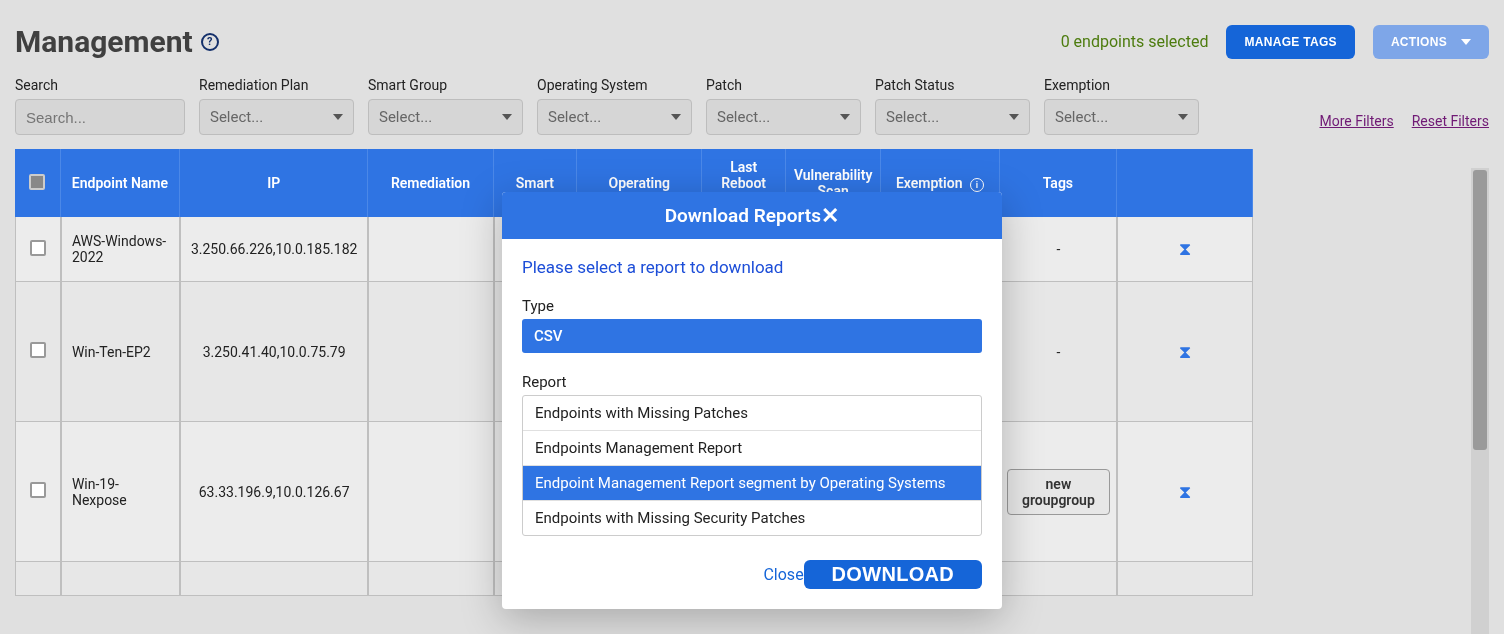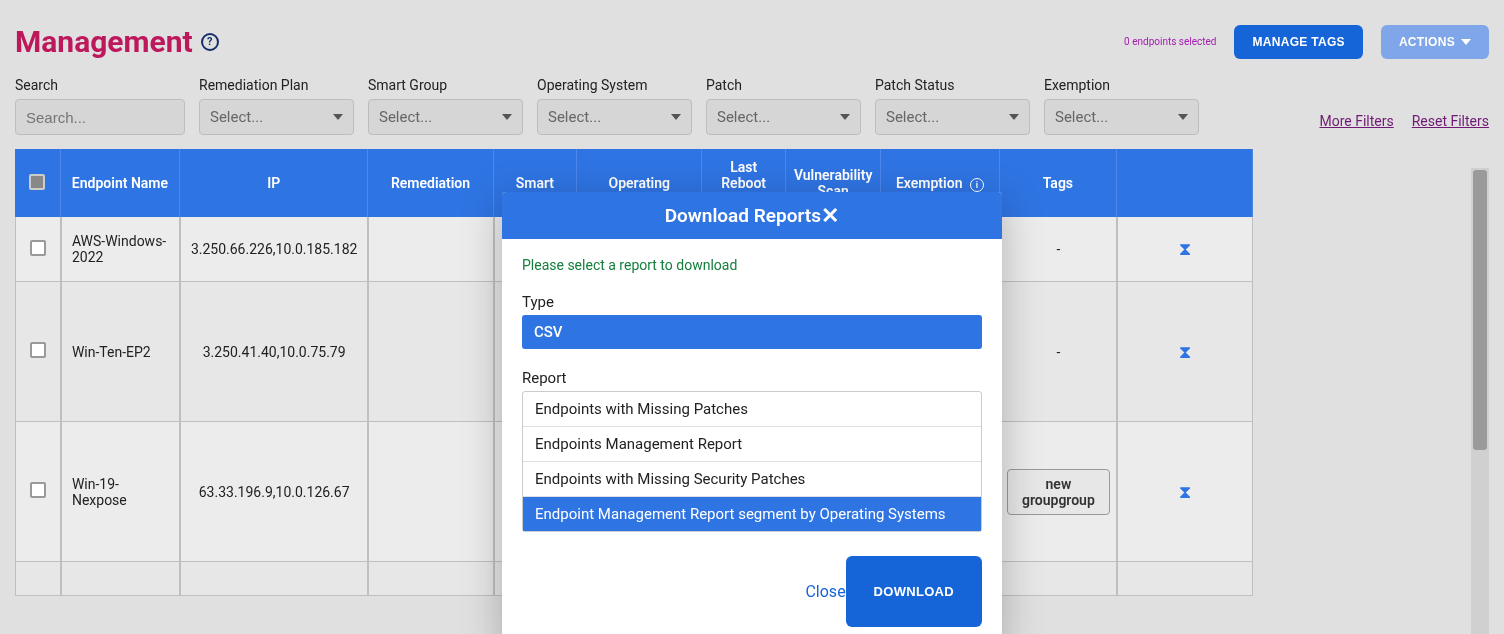--- a/index.html
+++ b/index.html
@@ -18,37 +18,37 @@
   .header-row {
     display: flex;
     align-items: center;
     justify-content: space-between;
     padding: 24px 15px 18px 15px;
   }
   .title-wrap { display: flex; align-items: center; gap: 8px; }
   .page-title {
     font-size: 30px;
     font-weight: 700;
-    color: #be185d;
+    color: #404040;
   }
   .help-icon {
     width: 18px; height: 18px; border: 2px solid #14306b; border-radius: 50%;
     font-size: 11px; font-weight: 700; color: #14306b;
     display: inline-flex; align-items: center; justify-content: center;
   }
   .header-right { display: flex; align-items: center; gap: 18px; }
-  .sel-text { color: #a21caf; font-size: 10px; }
+  .sel-text { color: #4d7c0f; font-size: 16px; }
   .btn {
     display: inline-flex; align-items: center; justify-content: center;
     border: none; border-radius: 6px; padding: 10px 18px;
     font-size: 12px; font-weight: 700; cursor: pointer;
     letter-spacing: 0.3px;
   }
   .btn-primary { background: #1565d8; color: #fff; }
-  .btn-muted { background: #7ea6e8; color: #fff; gap: 6px; }
+  .btn-muted { background: #7ea6e8; color: #fff; gap: 14px; }
   .chev-down {
     width: 0; height: 0;
     border-left: 5px solid transparent;
     border-right: 5px solid transparent;
     border-top: 6px solid #fff;
   }
 
   
   .filters-row {
     display: flex;
@@ -171,21 +171,21 @@
     align-items: center;
     justify-content: center;
     padding: 12px 16px;
     font-size: 19px;
     font-weight: 600;
   }
   .close-x {
     font-size: 22px; cursor: pointer; line-height: 1;
   }
   .modal-body { padding: 18px 20px 4px 20px; }
-  .modal-prompt { font-size: 14px; color: #15803d; margin-bottom: 20px; }
+  .modal-prompt { font-size: 17px; color: #1d4ed8; margin-bottom: 20px; }
   .field-label { font-size: 15px; font-weight: 400; color: #222; margin-bottom: 4px; }
   .type-select {
     background: #2f74e3; color: #fff; padding: 8px 12px;
     border-radius: 3px; font-size: 15px; font-weight: 500;
     margin-bottom: 20px;
   }
   .report-list {
     border: 1px solid #ccc; border-radius: 3px;
     margin-bottom: 14px;
   }
@@ -195,22 +195,22 @@
   }
   .report-item:last-child { border-bottom: none; }
   .report-item.selected { background: #2f74e3; color: #fff; }
   .modal-footer {
     display: flex; justify-content: flex-end; align-items: center;
     padding: 6px 20px 20px 20px;
   }
   .close-link { color: #1565d8; font-size: 16px; cursor: pointer; }
   .dl-btn {
     background: #1565d8; color: #fff; font-weight: 700;
-    font-size: 13px; border: none; border-radius: 6px;
-    padding: 28px 28px; cursor: pointer; letter-spacing: 0.3px;
+    font-size: 20px; border: none; border-radius: 6px;
+    padding: 3px 28px; cursor: pointer; letter-spacing: 0.3px;
   }
 
   .col-checkbox { width: 44px; }
   .col-name { width: 114px; }
   .col-ip { width: 120px; }
   .col-remed { width: 120px; }
   .col-smart { width: 80px; }
   .col-os { width: 120px; }
   .col-ps { width: 80px; }
   .col-st { width: 80px; }
@@ -418,21 +418,21 @@
   <div class="modal-body">
     <div class="modal-prompt">Please select a report to download</div>
 
     <div class="field-label">Type</div>
     <div class="type-select">CSV</div>
 
     <div class="field-label">Report</div>
     <div class="report-list">
       <div class="report-item">Endpoints with Missing Patches</div>
       <div class="report-item">Endpoints Management Report</div>
+      <div class="report-item selected">Endpoint Management Report segment by Operating Systems</div>
       <div class="report-item">Endpoints with Missing Security Patches</div>
-      <div class="report-item selected">Endpoint Management Report segment by Operating Systems</div>
     </div>
   </div>
   <div class="modal-footer">
     <span class="close-link">Close</span>
     <button class="dl-btn">DOWNLOAD</button>
   </div>
 </div>
 
 </body></html>

